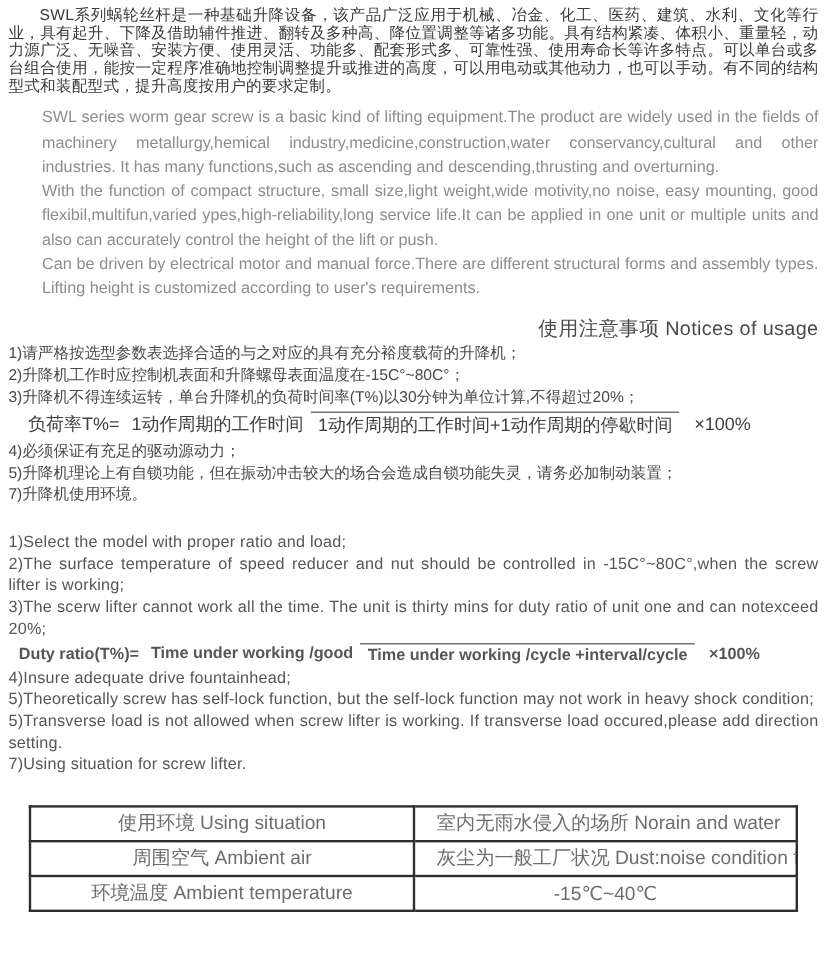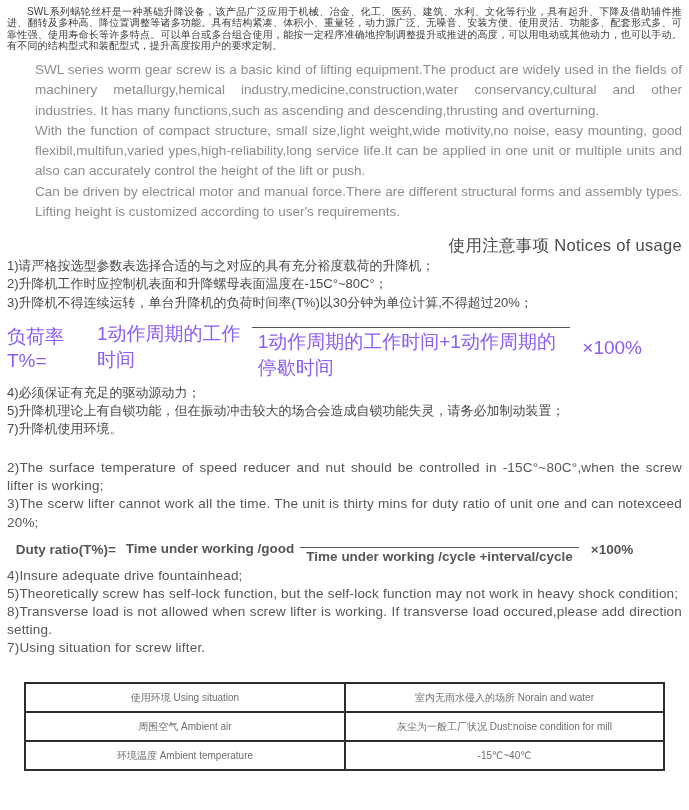--- a/index.html
+++ b/index.html
@@ -4,58 +4,58 @@
 <style>
   * { margin:0; padding:0; box-sizing:border-box; }
   html,body { background:#ffffff; }
   body {
     width:689px; height:810px; overflow:hidden;
     font-family:"Liberation Sans","DejaVu Sans",sans-serif;
   }
   .page { padding:6px 7px 0 7px; }
 
   .intro-cn {
-    font-size:10px; line-height:1.13; color:#3a3a3a;
+    font-size:13px; line-height:1.13; color:#3a3a3a;
     text-align:justify; text-indent:2em; letter-spacing:0.2px;
   }
   .intro-en {
     font-size:13.5px; line-height:1.5; color:#8d8d8d;
     text-align:justify; margin-top:9px;
   }
   .intro-en p { text-align:justify;margin-left:28px; }
 
   .notices-heading {
     margin-top:13px; font-size:16.5px; font-weight:normal; color:#4a4a4a;
     letter-spacing:0.3px;
     text-align:right;
   }
   .notice-cn { font-size:13px; line-height:1.40; color:#4a4a4a; text-align:justify; }
   .notice-en { font-size:13.5px; line-height:1.34; color:#565656; text-align:justify; letter-spacing:0.2px; }
 
   .formula {
     display:flex; align-items:center; justify-content:center;
-    margin:3px 40px 3px 0; font-size:19px; color:#8b5cf6;
+    margin:3px 40px 3px 0; font-size:15px; color:#404040;
   }
   .formula.en { font-size:13.5px; color:#565656;font-weight:bold; }
   .f-label { margin-right:4px; }
   .fraction { display:inline-flex; flex-direction:row; align-items:center; }
   .fraction .numer { padding:0 6px 1px 6px; }
-  .fraction .denom { border-top:1.5px solid #555; padding:1px 6px 0 6px;margin-top:12px; }
+  .fraction .denom { border-top:1.5px solid #555; padding:1px 6px 0 6px; }
   .f-suffix { margin-left:12px; }
 
   .gap { height:21px; }
 
   table.usage {
     border-collapse:collapse; table-layout:fixed;
     width:641px; margin:25px auto 0 auto;
   }
   table.usage td {
     border:2px solid #2e2e2e; height:29px;
     text-align:center; vertical-align:middle;
-    font-size:10px; color:#6e6e6e; padding:0 18px;
+    font-size:16px; color:#6e6e6e; padding:0 18px;
     white-space:nowrap; overflow:hidden;
   }
   table.usage td.col-label { width:320px; }
 </style>
 </head>
 <body>
 
 <div class="page">
 
   <p class="intro-cn">SWL系列蜗轮丝杆是一种基础升降设备，该产品广泛应用于机械、冶金、化工、医药、建筑、水利、文化等行业，具有起升、下降及借助辅件推进、翻转及多种高、降位置调整等诸多功能。具有结构紧凑、体积小、重量轻，动力源广泛、无噪音、安装方便、使用灵活、功能多、配套形式多、可靠性强、使用寿命长等许多特点。可以单台或多台组合使用，能按一定程序准确地控制调整提升或推进的高度，可以用电动或其他动力，也可以手动。有不同的结构型式和装配型式，提升高度按用户的要求定制。</p>
@@ -83,35 +83,36 @@
     </div>
 
     <div class="notice-cn">4)必须保证有充足的驱动源动力；</div>
     <div class="notice-cn">5)升降机理论上有自锁功能，但在振动冲击较大的场合会造成自锁功能失灵，请务必加制动装置；</div>
     <div class="notice-cn">7)升降机使用环境。</div>
   </div>
 
   <div class="gap"></div>
 
   <div>
+    <div class="notice-en">1)Select the model with proper ratio and load;</div>
     <div class="notice-en">2)The surface temperature of speed reducer and nut should be controlled in -15C°~80C°,when the screw lifter is working;</div>
     <div class="notice-en">3)The scerw lifter cannot work all the time. The unit is thirty mins for duty ratio of unit one and can notexceed 20%;</div>
 
     <div class="formula en">
       <span class="f-label">Duty ratio(T%)=</span>
       <span class="fraction">
         <span class="numer">Time under working /good</span>
         <span class="denom">Time under working /cycle +interval/cycle</span>
       </span>
       <span class="f-suffix">×100%</span>
     </div>
 
     <div class="notice-en">4)Insure adequate drive fountainhead;</div>
     <div class="notice-en">5)Theoretically screw has self-lock function, but the self-lock function may not work in heavy shock condition;</div>
-    <div class="notice-en">8)Transverse load is not allowed when screw lifter is working. If transverse load occured,please add direction setting.</div>
+    <div class="notice-en">5)Transverse load is not allowed when screw lifter is working. If transverse load occured,please add direction setting.</div>
     <div class="notice-en">7)Using situation for screw lifter.</div>
   </div>
 
   <table class="usage">
     <tbody>
       <tr>
         <td class="col-label">使用环境 Using situation</td>
         <td>室内无雨水侵入的场所 Norain and water</td>
       </tr>
       <tr>

